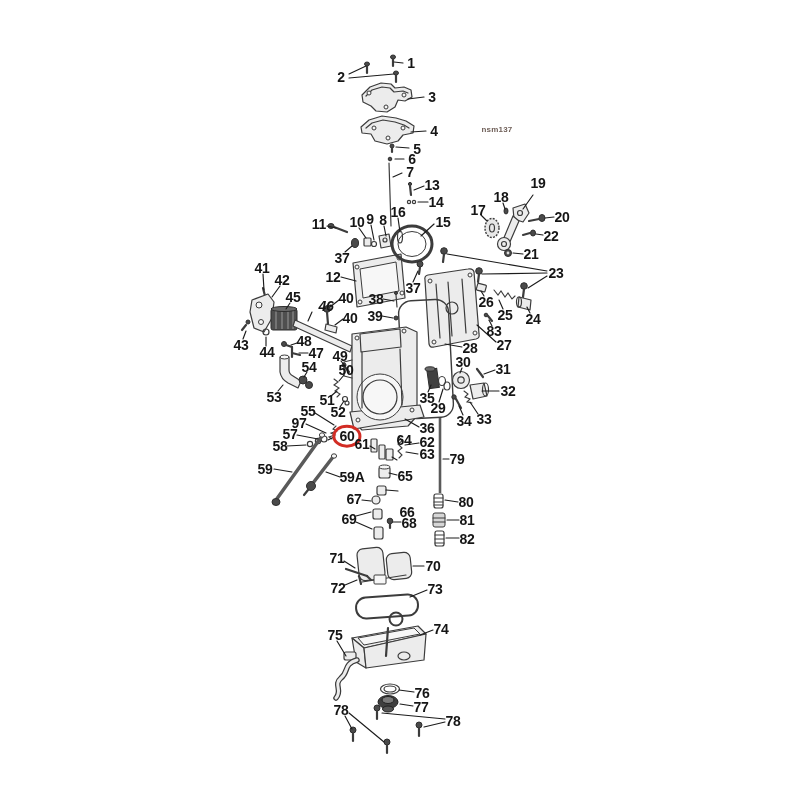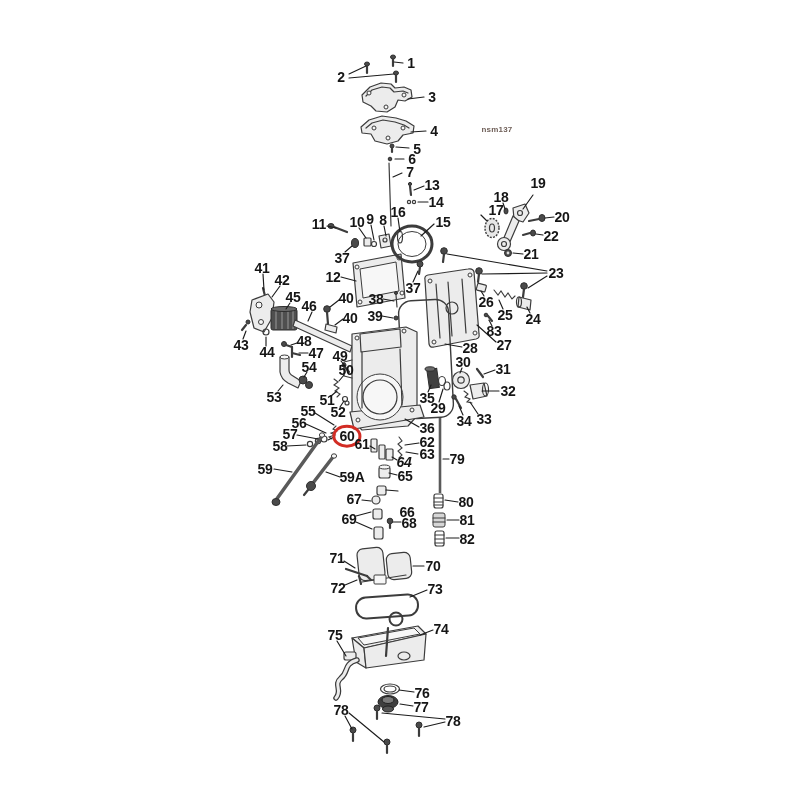--- a/index.html
+++ b/index.html
@@ -442,21 +442,21 @@
       <div class="callout" style="left: 410px; top: 172px;">7</div>
       <div class="callout" style="left: 383px; top: 220px;">8</div>
       <div class="callout" style="left: 370px; top: 219px;">9</div>
       <div class="callout" style="left: 357px; top: 222px;">10</div>
       <div class="callout" style="left: 319px; top: 224px;">11</div>
       <div class="callout" style="left: 333px; top: 277px;">12</div>
       <div class="callout" style="left: 432px; top: 185px;">13</div>
       <div class="callout" style="left: 436px; top: 202px;">14</div>
       <div class="callout" style="left: 443px; top: 222px;">15</div>
       <div class="callout" style="left: 398px; top: 212px;">16</div>
-      <div class="callout" style="left: 478px; top: 210px; margin-left: 18px;">17</div>
+      <div class="callout" style="left: 478px; top: 210px;">17</div>
       <div class="callout" style="left: 501px; top: 197px;">18</div>
       <div class="callout" style="left: 538px; top: 175px; margin-top: 8px;">19</div>
       <div class="callout" style="left: 562px; top: 217px;">20</div>
       <div class="callout" style="left: 531px; top: 254px;">21</div>
       <div class="callout" style="left: 551px; top: 236px;">22</div>
       <div class="callout" style="left: 556px; top: 273px;">23</div>
       <div class="callout" style="left: 533px; top: 319px;">24</div>
       <div class="callout" style="left: 505px; top: 315px; text-align: right;">25</div>
       <div class="callout" style="left: 486px; top: 302px;">26</div>
       <div class="callout" style="left: 504px; top: 345px;">27</div>
@@ -473,40 +473,40 @@
       <div class="callout" style="left: 413px; top: 288px;">37</div>
       <div class="callout" style="left: 376px; top: 299px;">38</div>
       <div class="callout" style="left: 375px; top: 316px;">39</div>
       <div class="callout" style="left: 346px; top: 298px;">40</div>
       <div class="callout" style="left: 350px; top: 318px;">40</div>
       <div class="callout" style="left: 262px; top: 268px;">41</div>
       <div class="callout" style="left: 282px; top: 280px;">42</div>
       <div class="callout" style="left: 241px; top: 345px;">43</div>
       <div class="callout" style="left: 267px; top: 352px;">44</div>
       <div class="callout" style="left: 293px; top: 297px;">45</div>
-      <div class="callout" style="left: 309px; top: 306px;">46</div>
+      <div class="callout" style="left: 326px; top: 306px; font-style: italic;">46</div>
       <div class="callout" style="left: 316px; top: 353px;">47</div>
       <div class="callout" style="left: 304px; top: 341px; text-align: center;">48</div>
       <div class="callout" style="left: 340px; top: 356px;">49</div>
       <div class="callout" style="left: 346px; top: 370px;">50</div>
       <div class="callout" style="left: 327px; top: 400px;">51</div>
       <div class="callout" style="left: 338px; top: 412px;">52</div>
       <div class="callout" style="left: 274px; top: 397px;">53</div>
       <div class="callout" style="left: 309px; top: 367px;">54</div>
       <div class="callout" style="left: 308px; top: 411px;">55</div>
-      <div class="callout" style="left: 299px; top: 423px;">56</div>
+      <div class="callout" style="left: 299px; top: 423px;">97</div>
       <div class="callout" style="left: 290px; top: 434px;">57</div>
       <div class="callout" style="left: 280px; top: 446px;">58</div>
       <div class="callout" style="left: 265px; top: 469px;">59</div>
       <div class="callout" style="left: 352px; top: 477px;">59A</div>
       <div class="callout circled" style="left: 347px; top: 436px;">60</div>
       <div class="callout" style="left: 362px; top: 444px;">61</div>
       <div class="callout" style="left: 427px; top: 442px;">62</div>
       <div class="callout" style="left: 427px; top: 454px;">63</div>
-      <div class="callout" style="left: 404px; top: 462px; font-style: italic;">64</div>
+      <div class="callout" style="left: 404px; top: 440px;">64</div>
       <div class="callout" style="left: 405px; top: 476px;">65</div>
       <div class="callout" style="left: 407px; top: 492px; margin-top: 20px;">66</div>
       <div class="callout" style="left: 354px; top: 499px;">67</div>
       <div class="callout" style="left: 409px; top: 523px;">68</div>
       <div class="callout" style="left: 349px; top: 519px;">69</div>
       <div class="callout" style="left: 433px; top: 566px;">70</div>
       <div class="callout" style="left: 337px; top: 558px;">71</div>
       <div class="callout" style="left: 338px; top: 588px;">72</div>
       <div class="callout" style="left: 435px; top: 589px;">73</div>
       <div class="callout" style="left: 441px; top: 629px;">74</div>

